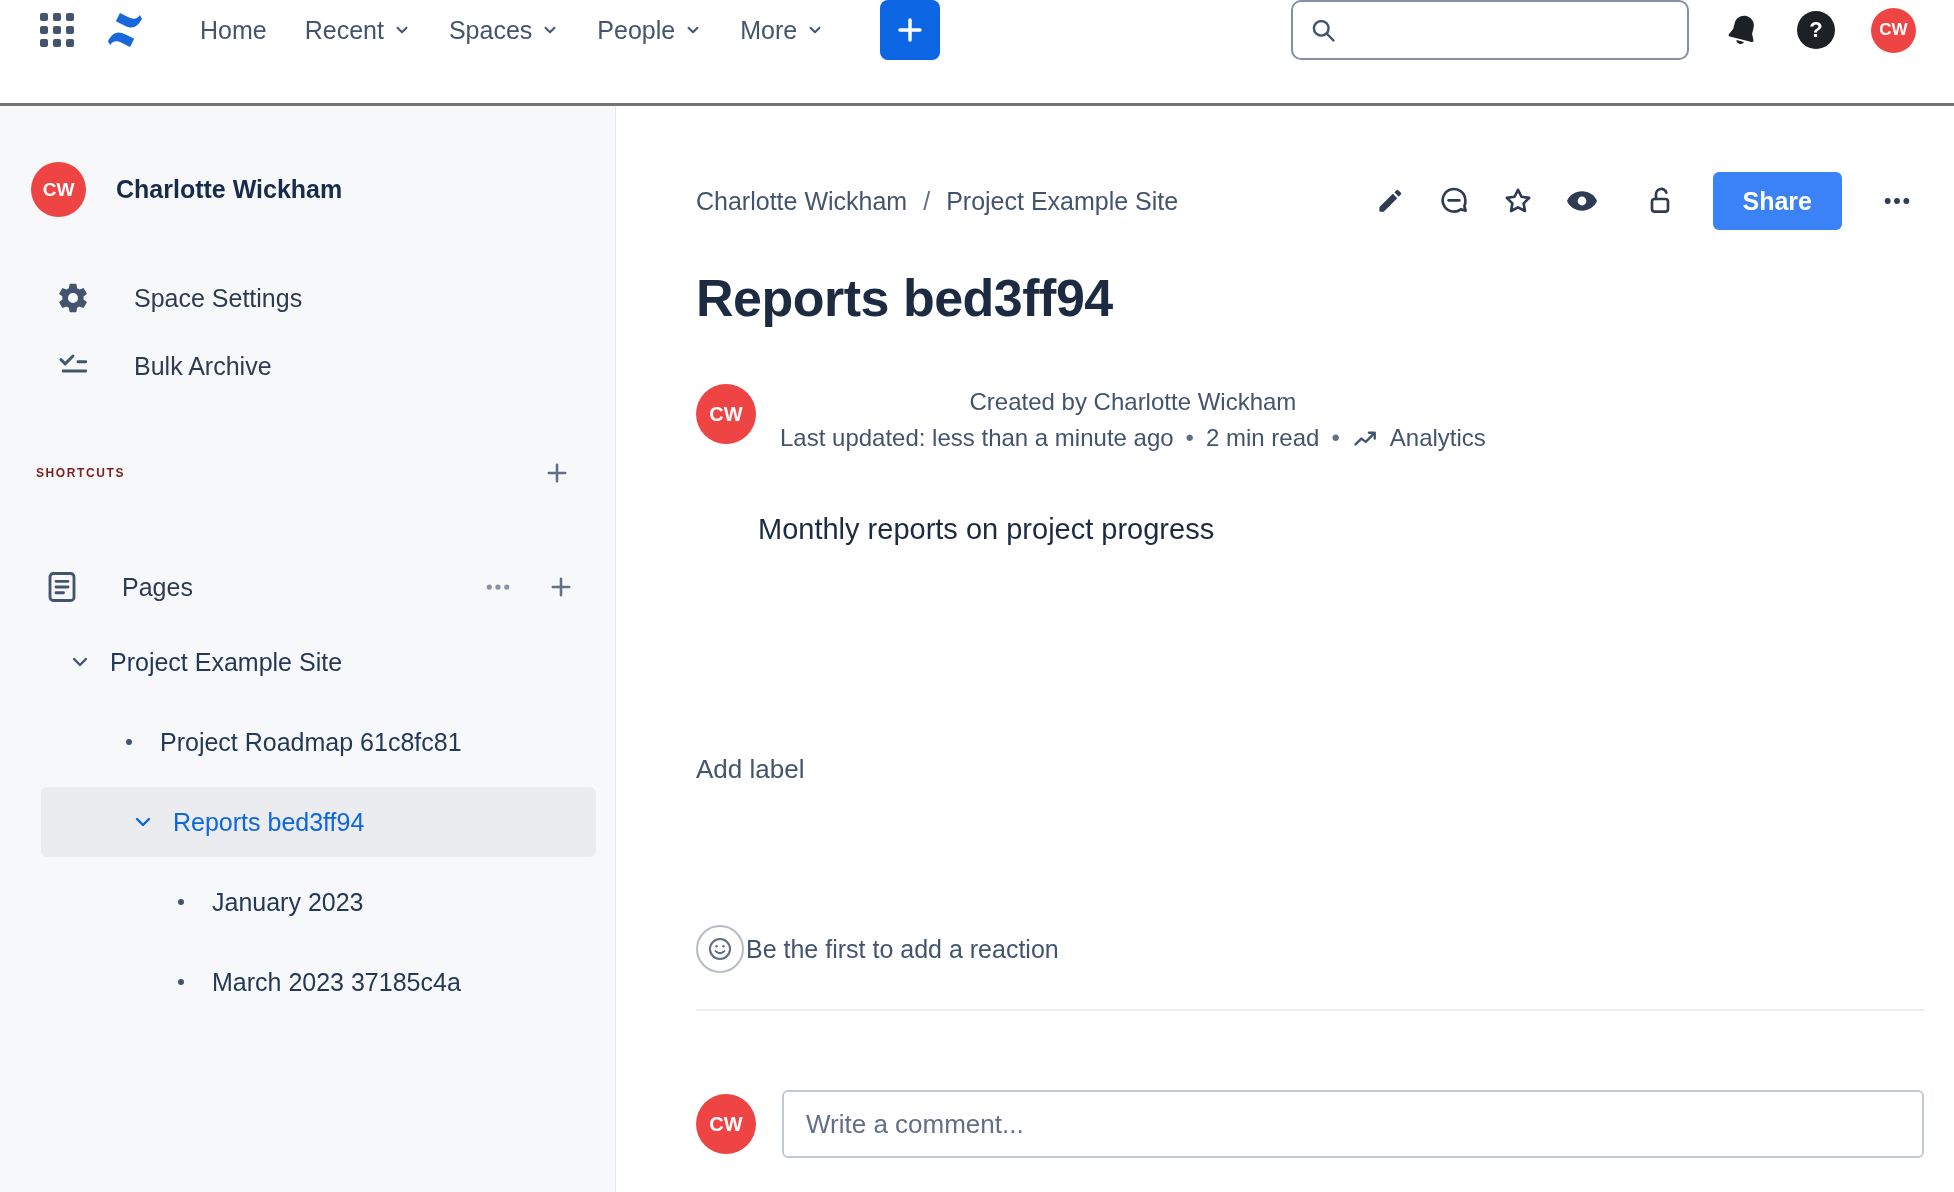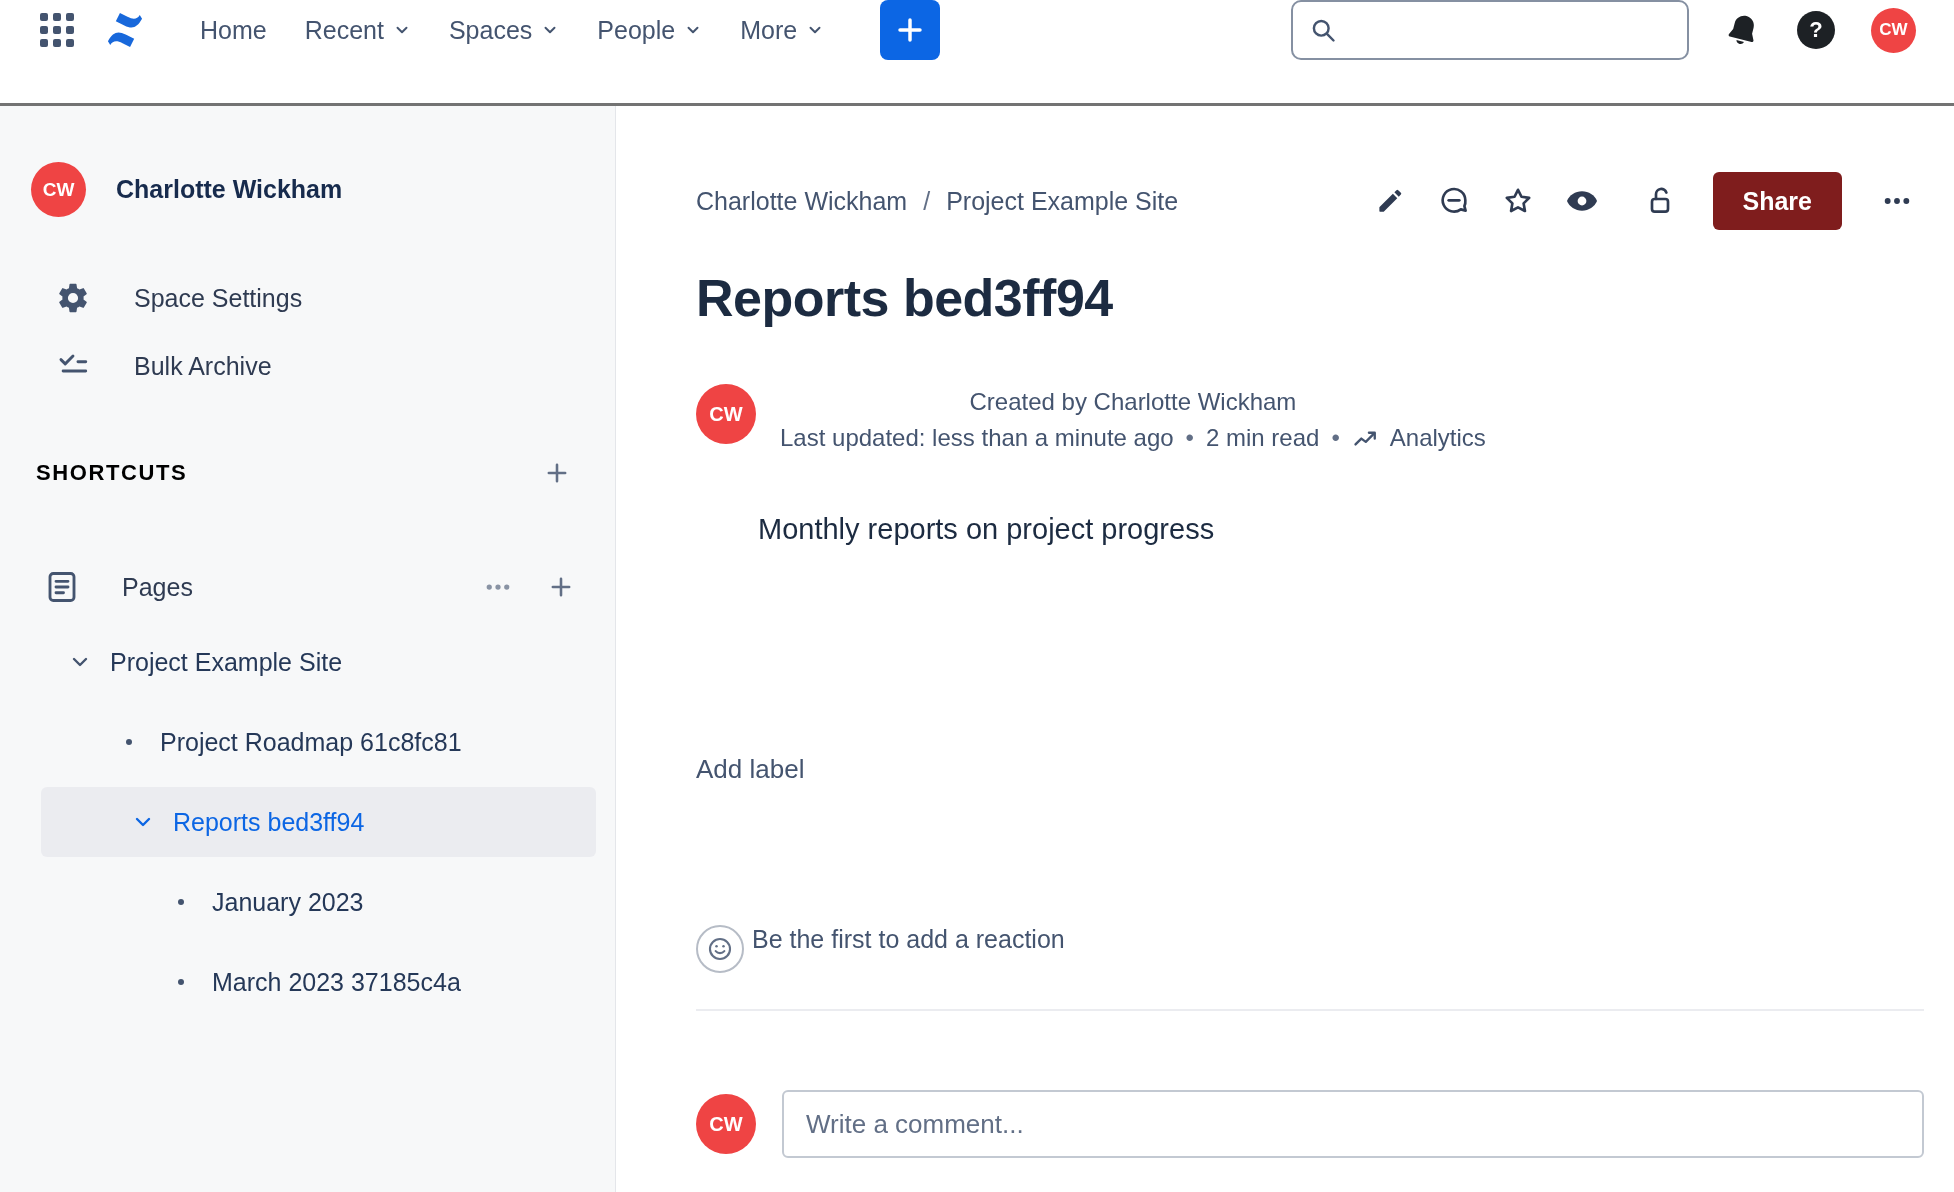--- a/index.html
+++ b/index.html
@@ -67,21 +67,21 @@
     background:#F7F8F9;
     border-right:1px solid #E4E6EA;
     overflow:hidden;
   }
   .profile-row { display:flex; align-items:center; gap:30px; margin:56px 0 0 31px; }
   .profile-name { font-size:25px; font-weight:700; color:#172B4D; }
   .side-item { display:flex; align-items:center; gap:44px; margin-left:56px; font-size:25px; color:#2F3B52; cursor:pointer; }
   .side-item.first { margin-top:64px; }
   .side-item.next { margin-top:34px; }
   .shortcuts-row { display:flex; align-items:center; justify-content:space-between; margin:72px 44px 0 36px; height:36px; }
-  .shortcuts-label { font-size:22px; font-weight:700; letter-spacing:1.6px; color:#000000; }
+  .shortcuts-label { font-size:12px; font-weight:700; letter-spacing:1.6px; color:#7f1d1d; }
   .pages-row { display:flex; align-items:center; margin:74px 40px 0 44px; height:44px; }
   .pages-label { margin-left:42px; font-size:25px; color:#2F3B52; }
   .pages-actions { margin-left:auto; display:flex; align-items:center; gap:34px; }
 
   .tree { margin-top:18px; }
   .tree-row { height:70px; display:flex; align-items:center; font-size:25px; color:#253858; cursor:pointer; margin-top:10px; }
   .tree-row .chev { margin-right:18px; display:flex; }
   .tree-root { padding-left:68px; }
   .lvl1 { padding-left:126px; }
   .lvl2 { padding-left:178px; }
@@ -96,38 +96,38 @@
   .main { flex:1; padding:0 30px 0 80px; background:#fff; min-width:0; }
   .page-header { margin-top:66px; height:58px; display:flex; align-items:center; justify-content:space-between; }
   .breadcrumb { display:flex; align-items:center; gap:16px; font-size:25px; color:#44546F; }
   .crumb { cursor:pointer; }
   .crumb-sep { color:#626F86; }
   .header-actions { display:flex; align-items:center; gap:10px; }
   .act-btn { width:54px; height:54px; border:none; background:none; border-radius:6px; display:flex; align-items:center; justify-content:center; cursor:pointer; }
   .act-btn.lock-gap { margin-left:16px; }
   .share-btn {
     height:58px; padding:0 30px; margin-left:14px;
-    background:#7f1d1d; color:#fff; font-size:25px; font-weight:700;
+    background:#3b82f6; color:#fff; font-size:25px; font-weight:700;
     border:none; border-radius:6px; cursor:pointer;
   }
   .more-gap { margin-left:18px; }
 
   .page-title { margin-top:36px; font-size:52px; line-height:64px; font-weight:600; color:#1C2B41; letter-spacing:-0.5px; }
 
   .byline { margin-top:54px; display:flex; gap:24px; align-items:flex-start; }
   .byline-meta { font-size:24px; color:#44546F; line-height:36px;text-align:center; }
   .byline-line2 { display:flex; align-items:center; gap:12px; }
   .meta-dot { color:#626F86; }
   .analytics-link { display:flex; align-items:center; gap:10px; cursor:pointer; color:#44546F; }
 
   .body-text { margin-top:57px; margin-left:62px; font-size:29px; color:#1C2B41; }
 
   .add-label-row { margin-top:192px; height:36px; display:flex; align-items:center; gap:16px; font-size:26px; color:#44546F; cursor:pointer; width:fit-content;flex-direction:column; }
 
-  .reaction-row { margin-top:151px; display:flex; align-items:flex-start; gap:8px; }
+  .reaction-row { margin-top:151px; display:flex; align-items:center; gap:2px; }
   .reaction-btn { width:48px; height:48px; border:2px solid #B6BCC6; border-radius:50%; background:#fff; display:flex; align-items:center; justify-content:center; cursor:pointer; }
   .reaction-text { font-size:25px; color:#44546F; }
 
   .divider { margin-top:36px; border:none; border-top:2px solid #EBECF0; }
 
   .comment-row { margin-top:79px; display:flex; align-items:center; gap:26px; }
   .comment-input {
     flex:1; height:68px; border:2px solid #C3C9D2; border-radius:6px;
     font-size:26px; padding:0 22px; color:#172B4D; background:#fff; outline:none;
     font-family:"Liberation Sans", sans-serif;

